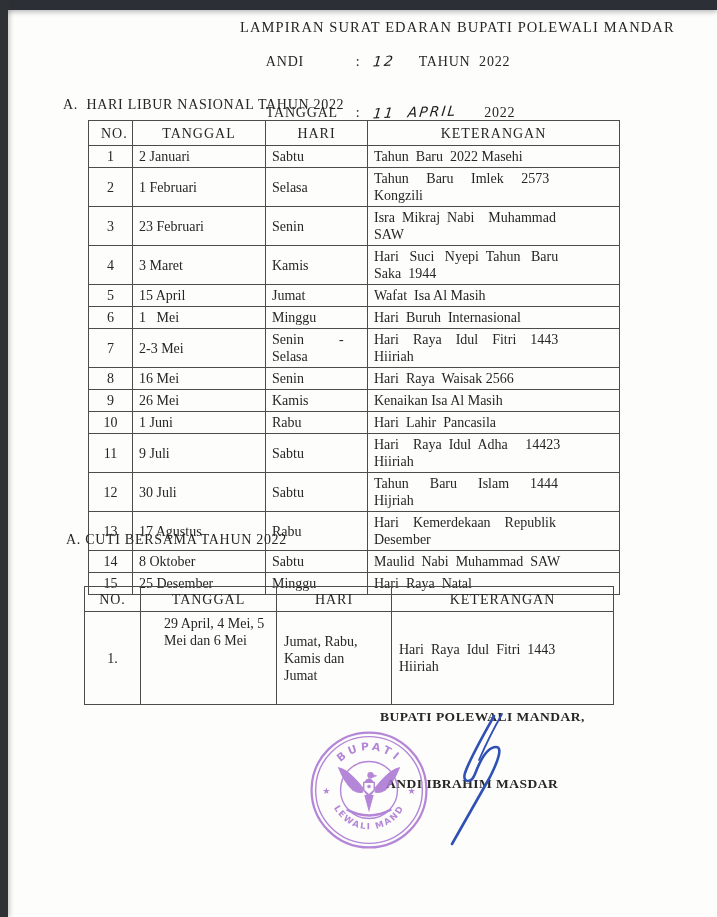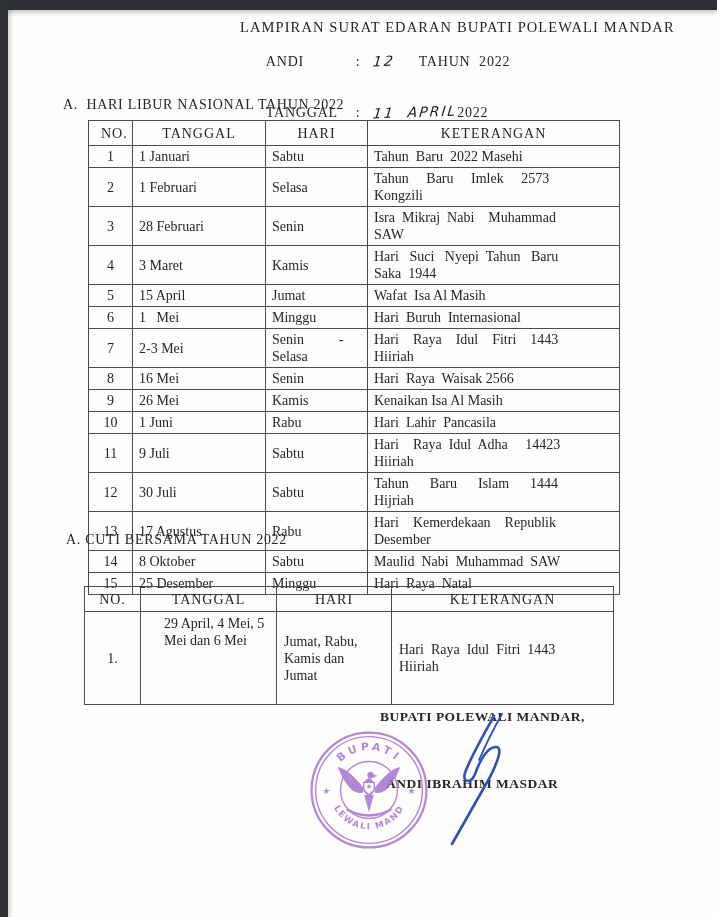--- a/index.html
+++ b/index.html
@@ -18,21 +18,21 @@
   .lh-title{font-size:14.5px;letter-spacing:1.1px;white-space:pre;line-height:18px;}
   .lh-row{font-size:14px;letter-spacing:.8px;line-height:17px;white-space:pre;}
   .lh-label{display:inline-block;width:90px;}
   .lh-colon{display:inline-block;width:12px;}
   .handwriting{
     font-family:"DejaVu Sans", sans-serif;font-style:italic;font-size:14px;
     letter-spacing:2px;display:inline-block;transform:rotate(-2deg) skewX(-8deg);
     color:#1f1f1f;margin-left:5px;
   }
   .lh-typed{white-space:pre;}
-  .typed-gap{}
+  .typed-gap{margin-left:27px;}
   .typed-gap2{margin-left:24px;}
 
   .section-title{position:absolute;font-size:14px;letter-spacing:.7px;white-space:pre;}
   .st-a{left:55px;top:87px;}
   .st-b{left:58px;top:522px;}
 
   
   table.doc-table{position:absolute;border-collapse:collapse;table-layout:fixed;background:transparent;}
   .doc-table th,.doc-table td{
     border:1px solid #4c4c4c;font-weight:normal;
@@ -86,34 +86,34 @@
       <tr>
         <th>NO.</th>
         <th>TANGGAL</th>
         <th>HARI</th>
         <th>KETERANGAN</th>
       </tr>
     </thead>
     <tbody id="t1-body">
         <tr>
           <td class="col-no">1</td>
-          <td class="col-tanggal">1 Januari</td>
+          <td class="col-tanggal">2 Januari</td>
           <td class="col-hari">Sabtu</td>
           <td class="col-ket">Tahun  Baru  2022 Masehi</td>
         </tr>
         <tr>
           <td class="col-no">2</td>
           <td class="col-tanggal">1 Februari</td>
           <td class="col-hari">Selasa</td>
           <td class="col-ket">Tahun     Baru     Imlek     2573
 Kongzili</td>
         </tr>
         <tr>
           <td class="col-no">3</td>
-          <td class="col-tanggal">28 Februari</td>
+          <td class="col-tanggal">23 Februari</td>
           <td class="col-hari">Senin</td>
           <td class="col-ket">Isra  Mikraj  Nabi    Muhammad
 SAW</td>
         </tr>
         <tr>
           <td class="col-no">4</td>
           <td class="col-tanggal">3 Maret</td>
           <td class="col-hari">Kamis</td>
           <td class="col-ket">Hari   Suci   Nyepi  Tahun   Baru
 Saka  1944</td>

